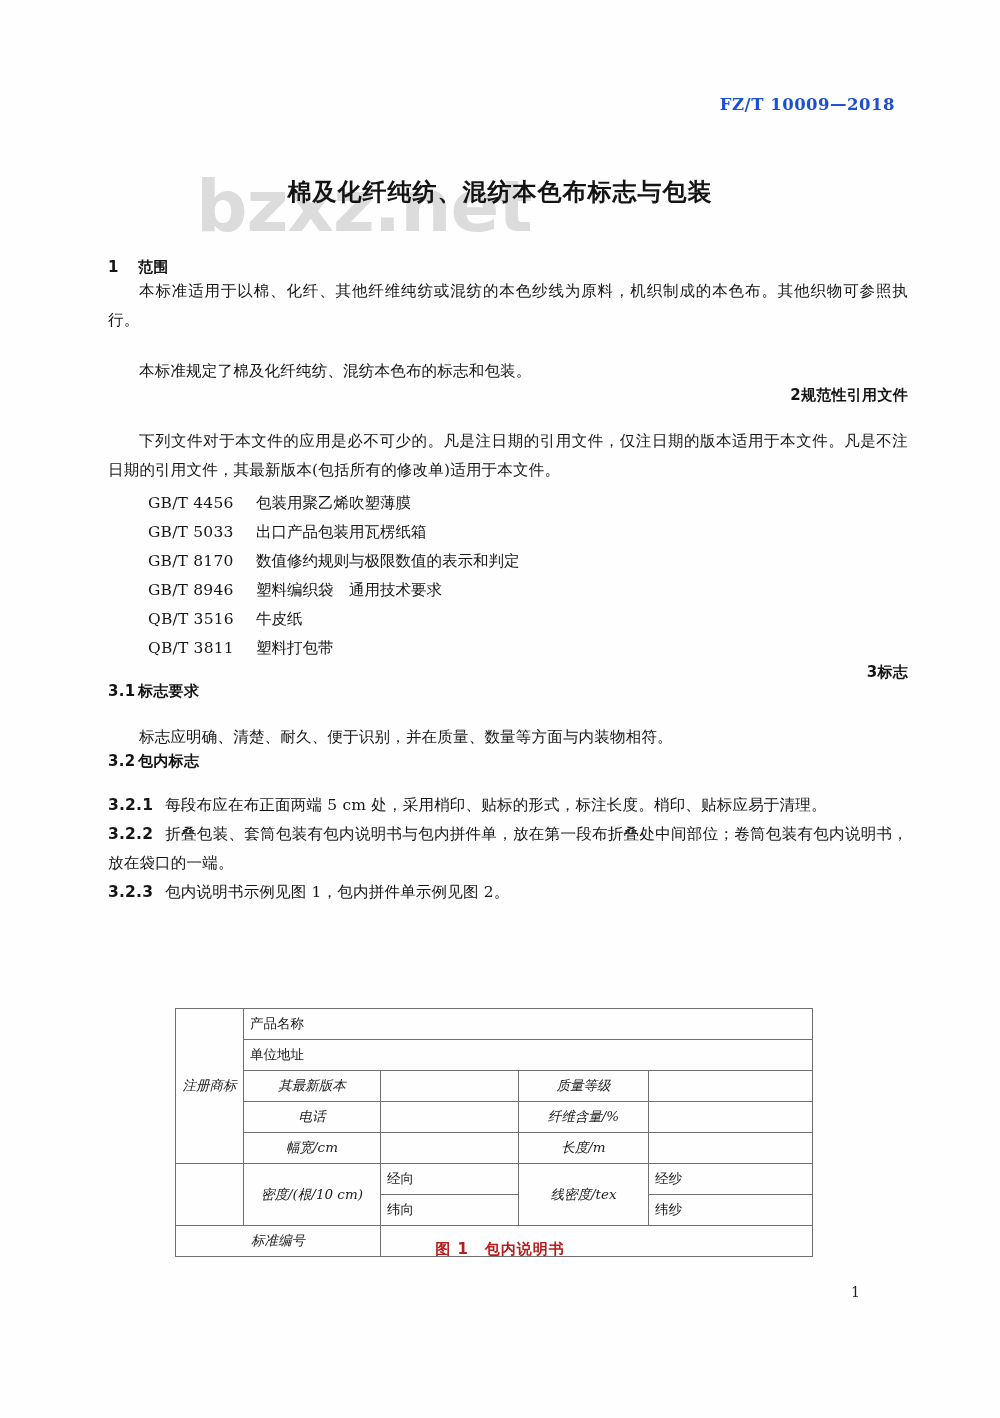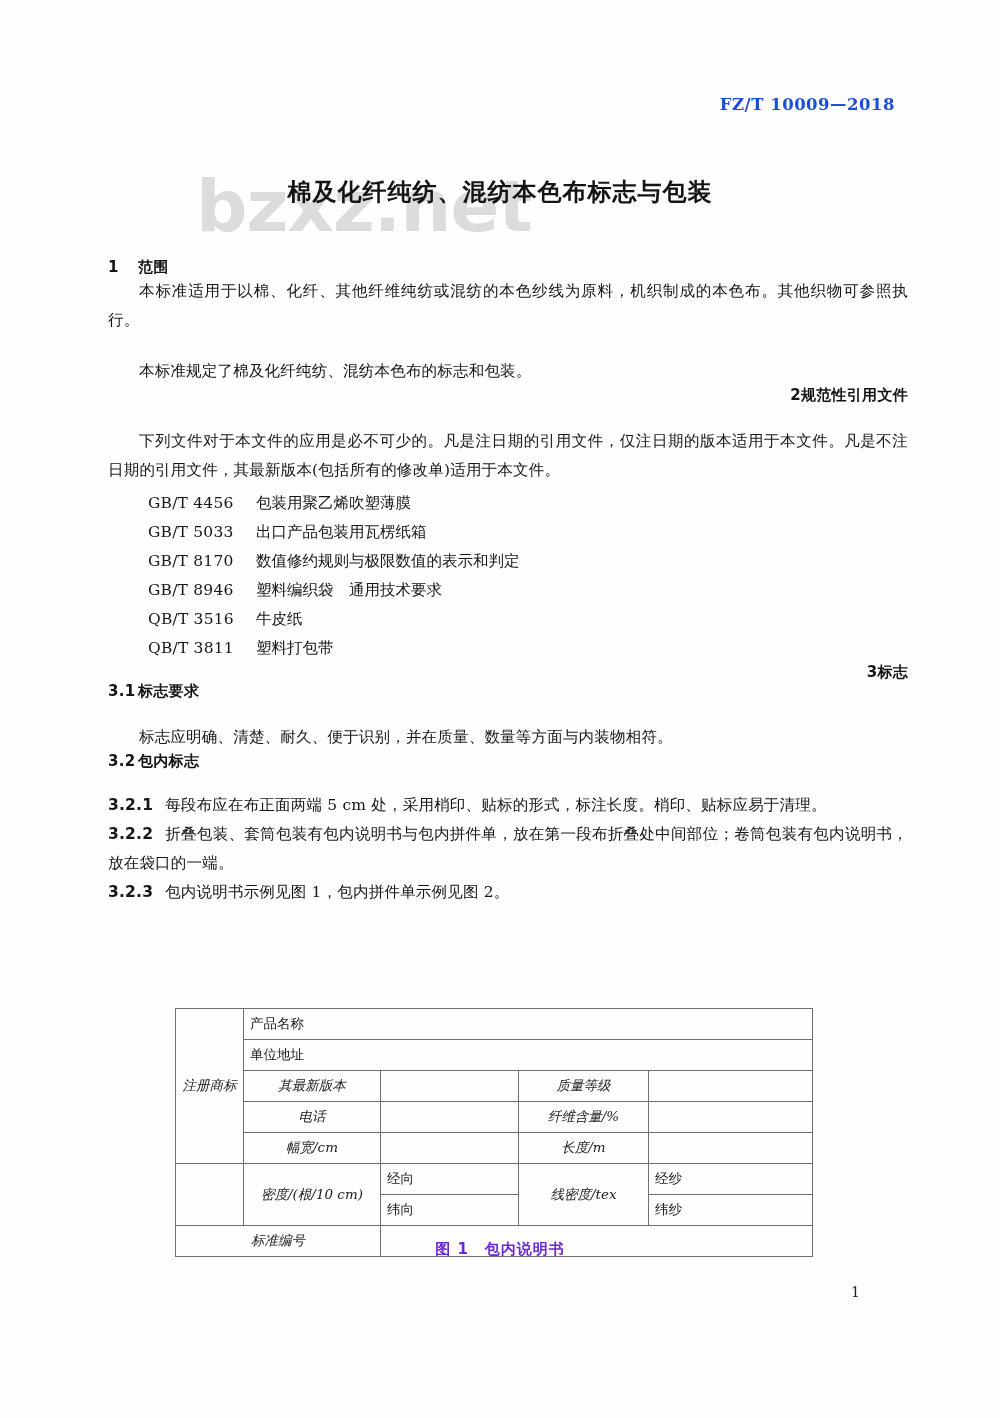--- a/index.html
+++ b/index.html
@@ -161,21 +161,21 @@
 
   .fig-caption {
     position: absolute;
     left: 0;
     top: 1240px;
     width: 1000px;
     text-align: center;
     font-family: "DejaVu Sans", "Liberation Sans", sans-serif;
     font-size: 15px;
     font-weight: bold;
-    color: #6d28d9;
+    color: #b91c1c;
     letter-spacing: 1px;
     z-index: 2;
   }
 
   .page-number {
     position: absolute;
     right: 140px;
     top: 1284px;
     font-family: "DejaVu Serif", "Liberation Serif", serif;
     font-size: 14px;

